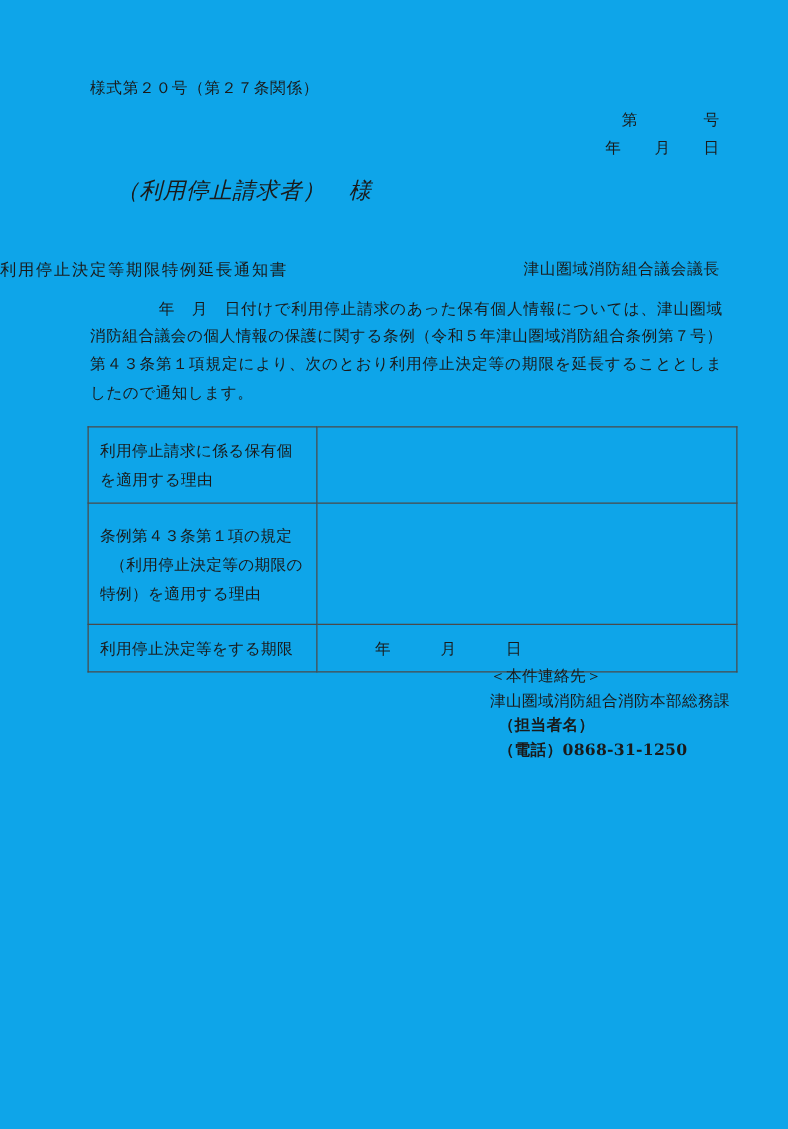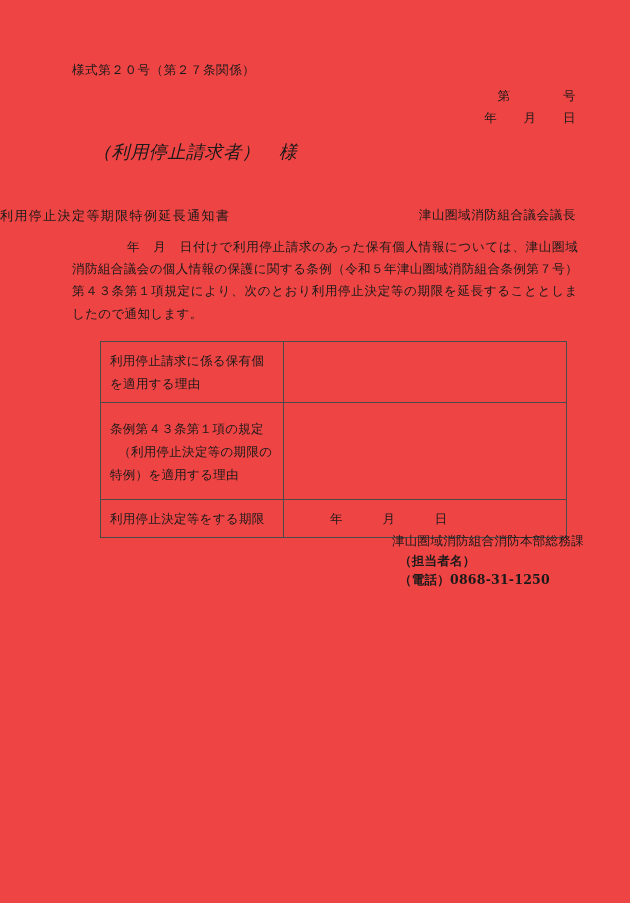--- a/index.html
+++ b/index.html
@@ -13,21 +13,21 @@
     height: 903px;
     position: relative;
     font-family: "DejaVu Serif", "Liberation Serif", serif;
     color: #1a1a1a;
     -webkit-font-smoothing: antialiased;
   }
 
   .page {
     position: absolute;
     inset: 0;
-    background: #ef4444;
+    background: #0ea5e9;
     overflow: hidden;
   }
 
   
   .form-no {
     position: absolute;
     left: 72px;
     top: 62px;
     font-size: 12.5px;
     letter-spacing: 0.6px;
@@ -94,25 +94,24 @@
     text-justify: inter-ideograph;
     text-indent: 4.4em;
     letter-spacing: 0.35px;
   }
 
   
   .form-table {
     position: absolute;
     left: 70px;
     top: 341px;
-    width: 467px;
+    width: 520px;
     border-collapse: collapse;
     table-layout: fixed;
     font-size: 12.5px;
-    margin-left: 30px;
   }
   .form-table td {
     border: 1px solid #4a4a4a;
     padding: 0;
     vertical-align: middle;
   }
   .form-table td.label {
     width: 173px;
     padding: 7px 0 7px 9px;
     line-height: 23px;
@@ -196,18 +195,19 @@
           <span class="ln">利用停止決定等をする期限</span>
         </td>
         <td class="value">
           <span class="date-inline">年　　　月　　　日</span>
         </td>
       </tr>
     </tbody>
   </table>
 
   <div class="contact">
+    <span class="ln">＜本件連絡先＞</span>
     <span class="ln">津山圏域消防組合消防本部総務課</span>
     <span class="ln indent">（担当者名）</span>
     <span class="ln indent"><span>（電話）</span><span class="tel-num">0868-31-1250</span></span>
   </div>
 
 </div>
 
 </body></html>

